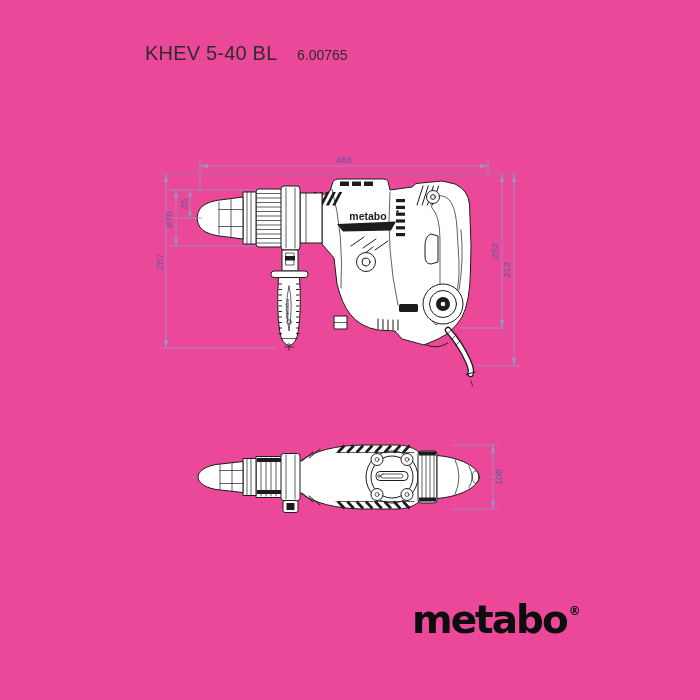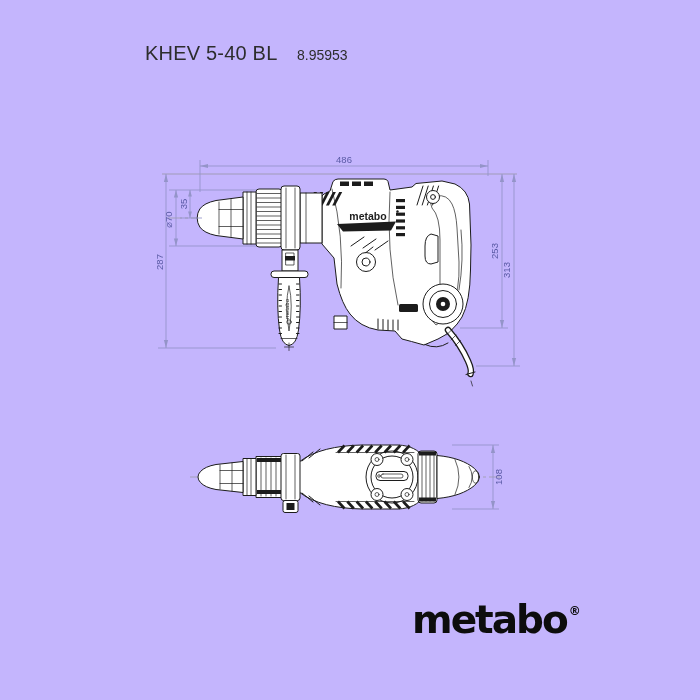--- a/index.html
+++ b/index.html
@@ -1,16 +1,16 @@
 <!DOCTYPE html>
 <html><head>
 <meta charset="utf-8">
 <style>
   html,body{margin:0;padding:0;background:#fff;}
-  .page{position:relative;width:700px;height:700px;background:#c4b5fd;overflow:hidden;
+  .page{position:relative;width:700px;height:700px;background:#ec4899;overflow:hidden;
         font-family:"Liberation Sans",sans-serif;}
   .title{position:absolute;left:145px;top:42px;font-size:20px;color:#2d2d2d;letter-spacing:.2px;}
   .article{position:absolute;left:297px;top:47px;font-size:14px;color:#2d2d2d;}
   .logo{position:absolute;left:412px;top:597px;font-size:39px;font-weight:800;color:#0d0d0d;
         font-family:"DejaVu Sans",sans-serif;letter-spacing:-2px;}
   .logo sup{font-size:12px;font-weight:700;letter-spacing:0;position:relative;top:-4px;left:2px;}
   svg{position:absolute;left:0;top:0;}
   svg text{font-family:"Liberation Sans",sans-serif;}
   .dimtxt{fill:#5a5aa5;font-size:9.5px;}
   .dim{stroke:#9494c8;stroke-width:.85;fill:none;}
@@ -20,21 +20,21 @@
   .ow{stroke:#1c1c1c;fill:#ffffff;stroke-width:1;stroke-linejoin:round;}
   .thin{stroke-width:.7;}
   .dk{fill:#1c1c1c;stroke:none;}
 </style>
 </head>
 <body>
 
 <div class="page">
 
   <div class="title">KHEV 5-40 BL</div>
-  <div class="article">8.95953</div>
+  <div class="article">6.00765</div>
 
   <svg width="700" height="700" viewBox="0 0 700 700">
 
     <g>
       <path class="cl" d="M168,218 H332"></path>
       <path class="cl" d="M190,477 H500"></path>
       <path class="cl" d="M392,451 V503"></path>
       <path d="M162,174 H517" stroke="#8a8a8a" stroke-width="0.6" fill="none"></path>
     </g>
 

